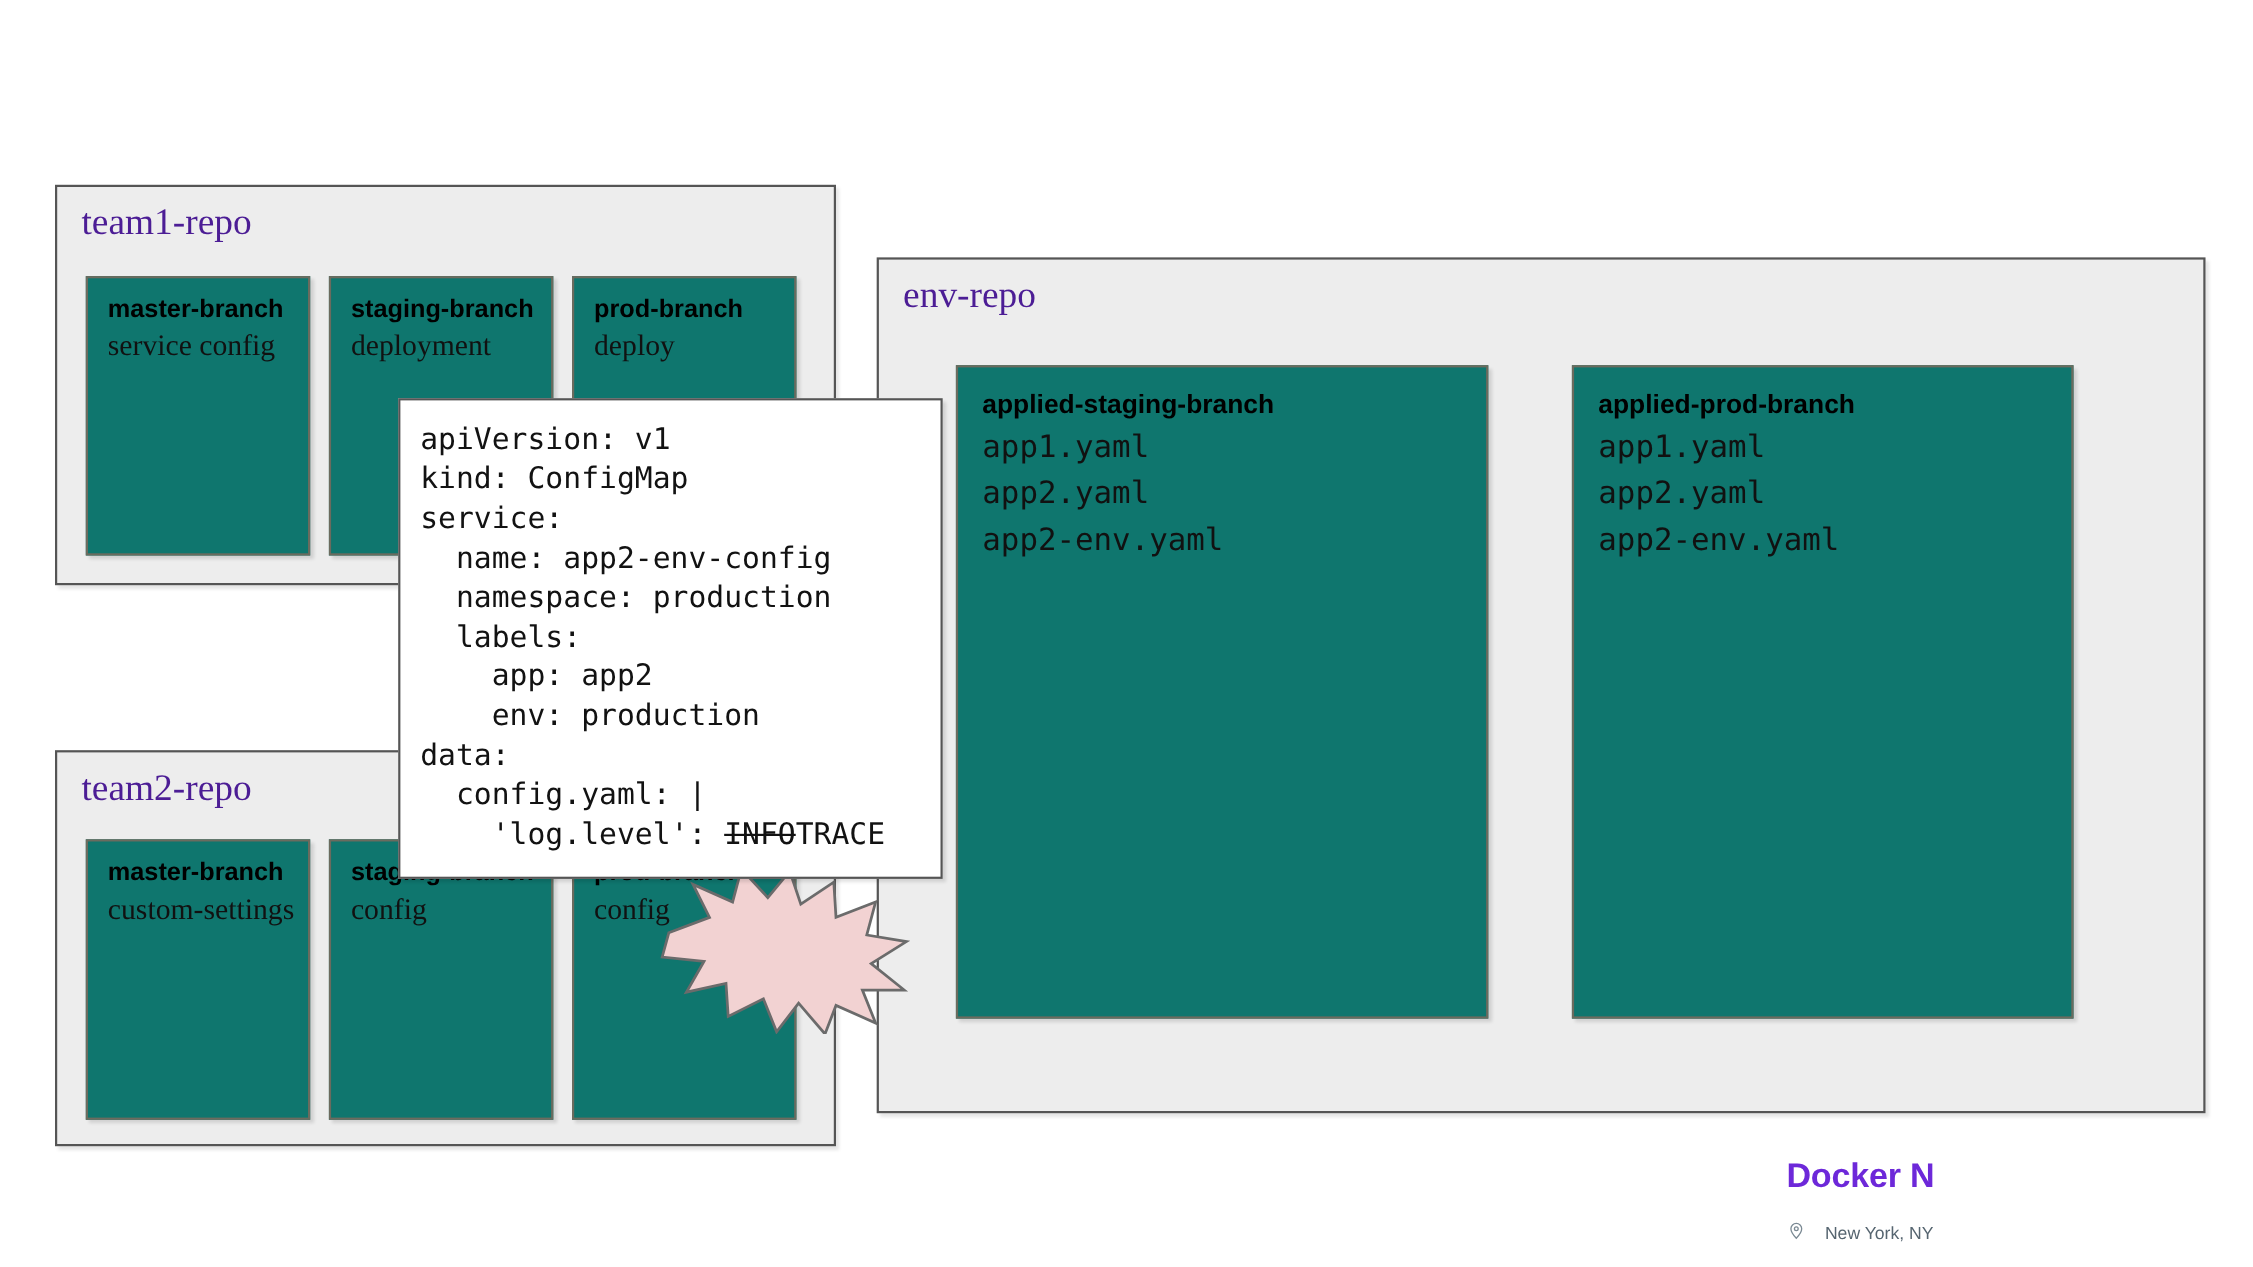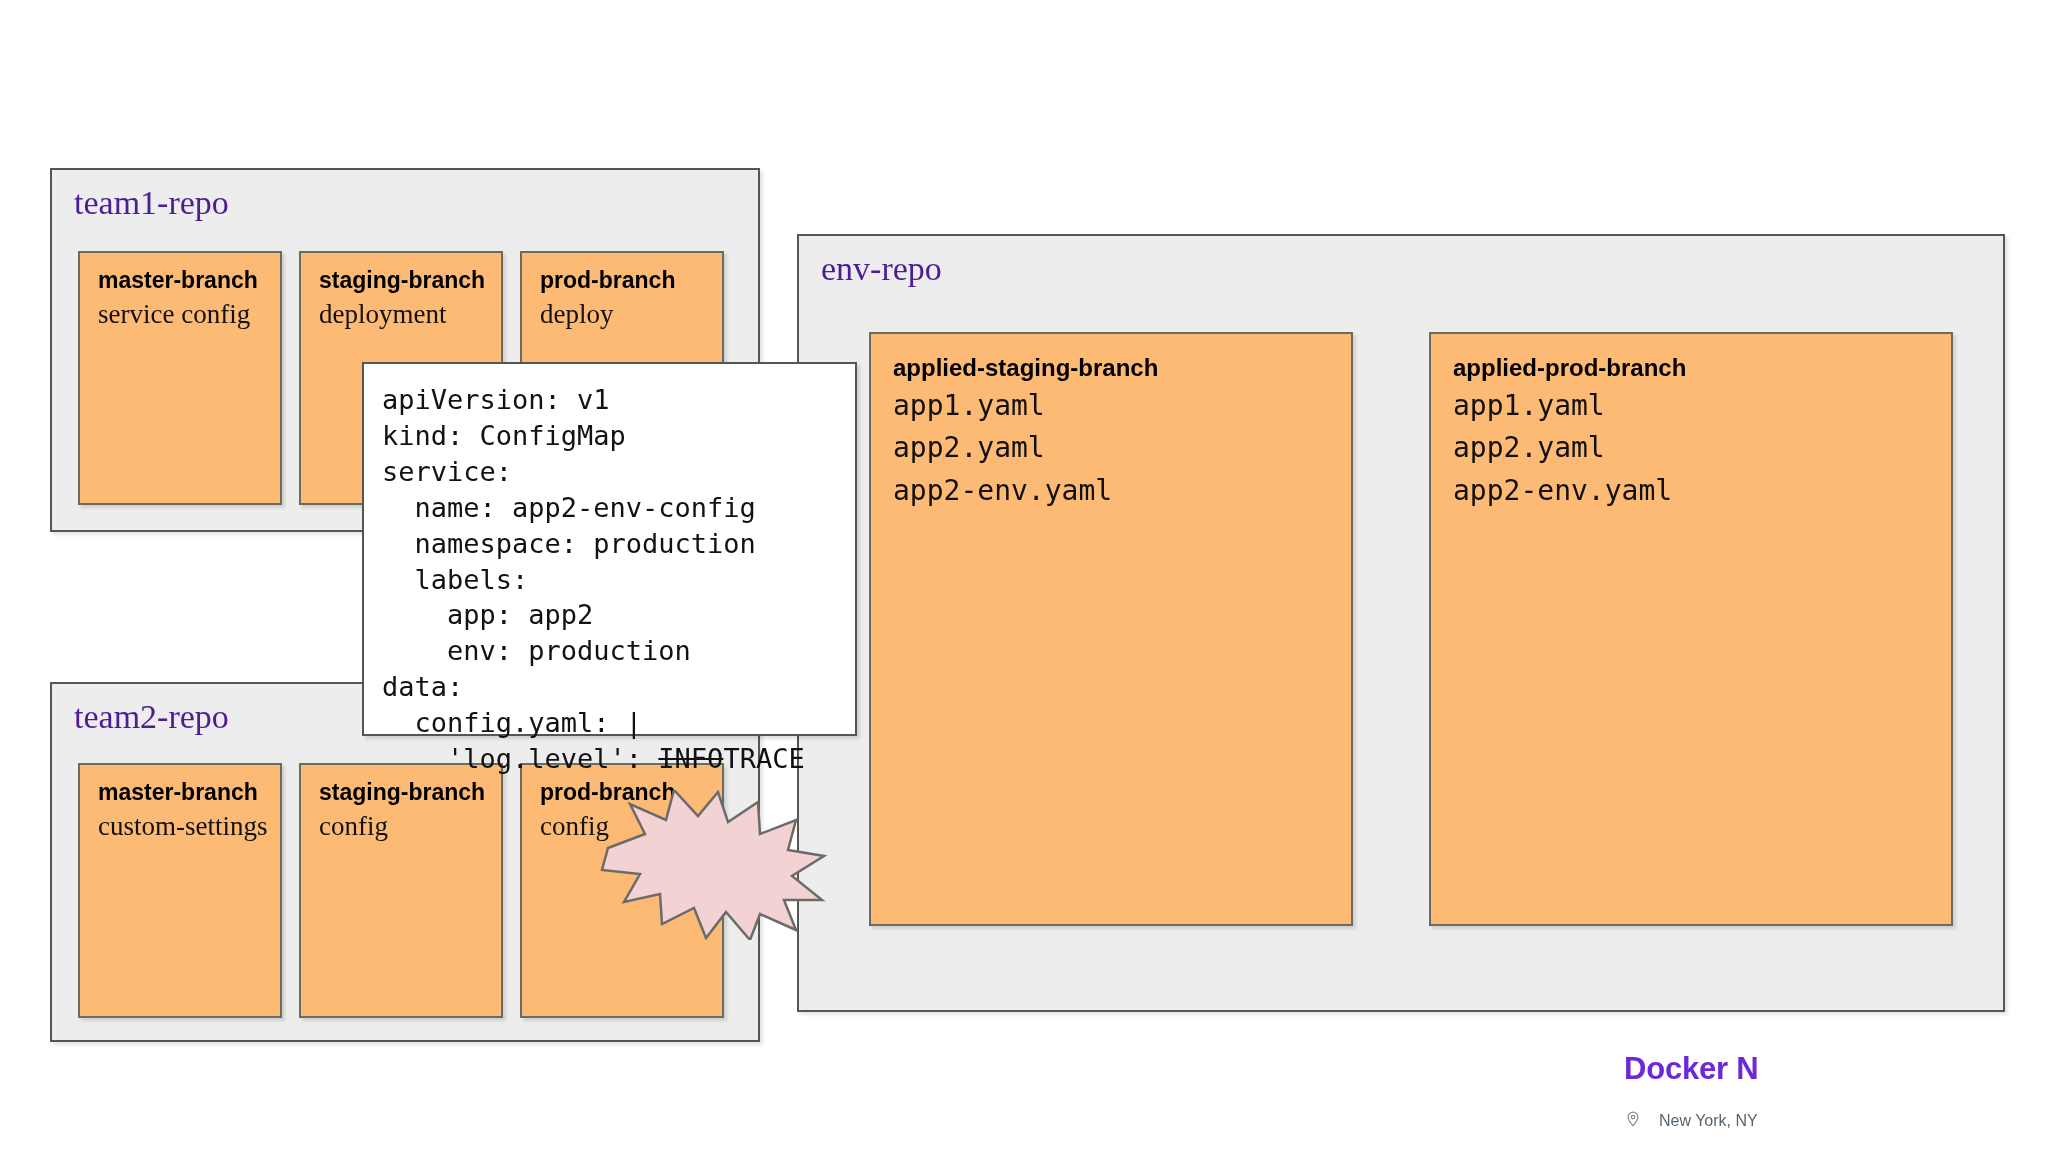--- a/index.html
+++ b/index.html
@@ -30,21 +30,21 @@
     top: 14px;
     font-size: 34px;
     color: #4c1d95;
     font-family: Liberation Serif, serif;
     white-space: nowrap;
   }
 
   
   .branch-card {
     position: absolute;
-    background: #fdba74;
+    background: #0f766e;
     border: 2px solid #6b6b5e;
     box-sizing: border-box;
     box-shadow: 3px 3px 3px rgba(0,0,0,0.12);
     overflow: hidden;
   }
   .branch-head {
     font-family: "Liberation Sans", sans-serif;
     font-weight: bold;
     font-size: 23px;
     line-height: 1.15;
@@ -174,34 +174,34 @@
     <div class="repo-title">env-repo</div>
   </div>
 
   <div class="branch-card" style="left:869px; top:332px; width:484px; height:594px;">
     <div class="env-head">applied-staging-branch</div>
     <div class="env-body">app1.yaml</div>
     <div class="env-body">app2.yaml</div>
     <div class="env-body">app2-env.yaml</div>
   </div>
 
-  <div class="branch-card" style="left:1429px; top:332px; width:524px; height:594px;">
+  <div class="branch-card" style="left:1429px; top:332px; width:456px; height:594px;">
     <div class="env-head">applied-prod-branch</div>
     <div class="env-body">app1.yaml</div>
     <div class="env-body">app2.yaml</div>
     <div class="env-body">app2-env.yaml</div>
   </div>
 
   <div class="burst" style="left:600px; top:790px; width:230px; height:150px;">
     <svg width="230" height="150" viewBox="0 0 230 150" xmlns="http://www.w3.org/2000/svg">
       <polygon points="8,58 45,44 30,14 66,30 74,0 98,26 118,2 128,32 158,12 160,44 196,30 188,60 224,66 192,86 222,110 184,110 196,140 160,124 150,150 126,122 106,148 94,118 62,134 60,104 24,112 40,84 2,80" fill="#f2d2d2" stroke="#6b6b6b" stroke-width="2.5" stroke-linejoin="miter"></polygon>
     </svg>
   </div>
 
-  <div class="yaml-panel" style="left:362px; top:362px; width:495px; height:374px;">
+  <div class="yaml-panel" style="left:362px; top:362px; width:495px; height:437px;">
     <div class="yaml-line">apiVersion: v1</div>
     <div class="yaml-line">kind: ConfigMap</div>
     <div class="yaml-line">service:</div>
     <div class="yaml-line">  name: app2-env-config</div>
     <div class="yaml-line">  namespace: production</div>
     <div class="yaml-line">  labels:</div>
     <div class="yaml-line">    app: app2</div>
     <div class="yaml-line">    env: production</div>
     <div class="yaml-line">data:</div>
     <div class="yaml-line">  config.yaml: |</div>

